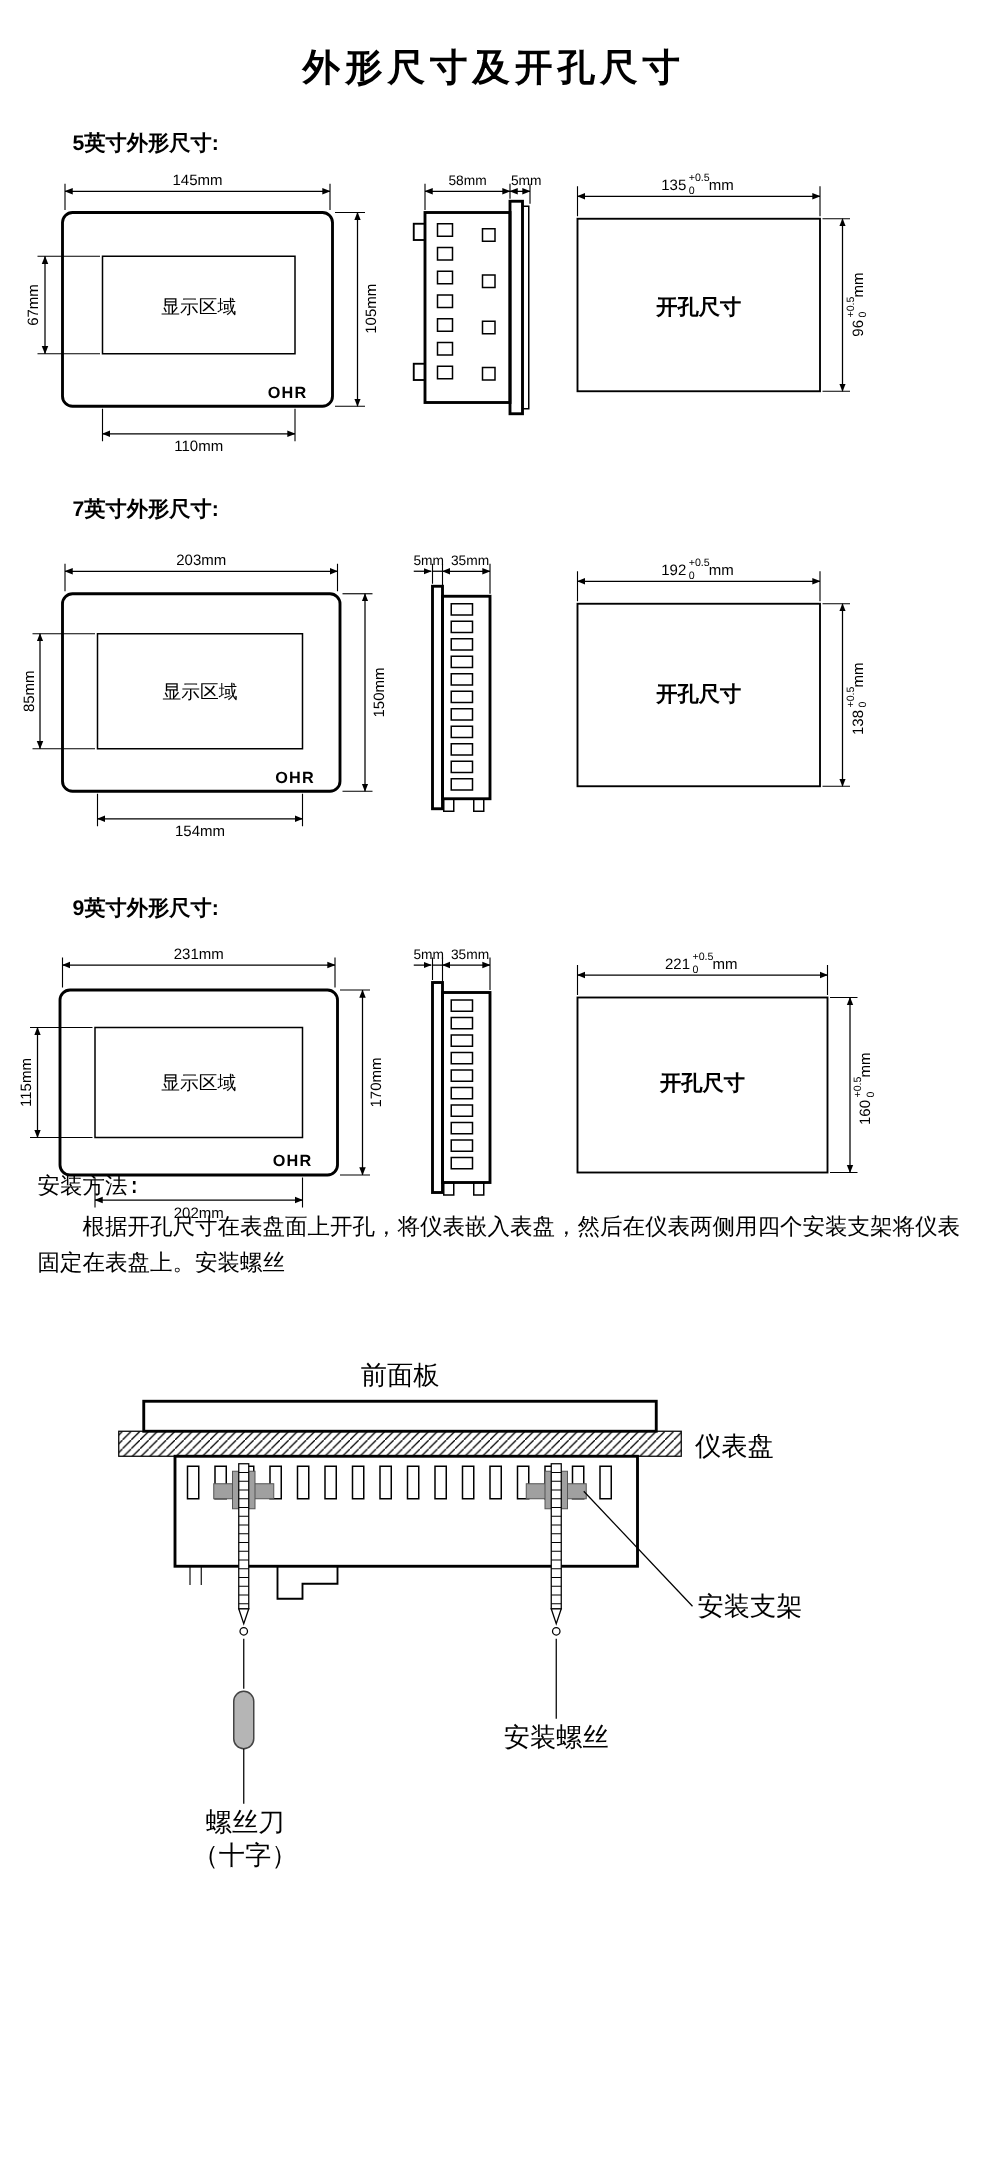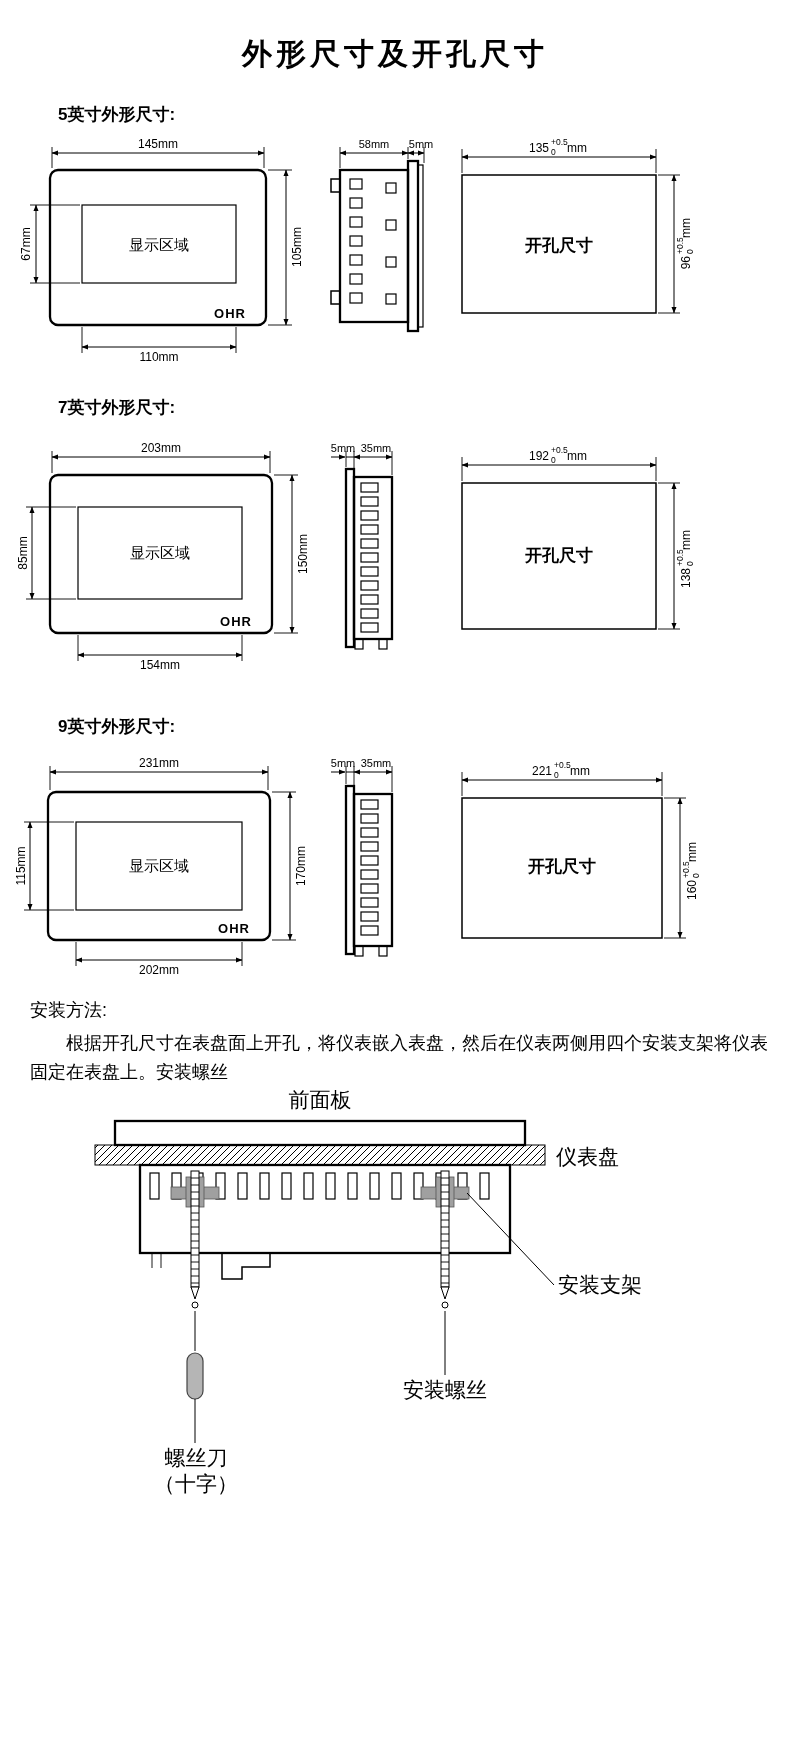--- a/index.html
+++ b/index.html
@@ -15,21 +15,21 @@
   .o1{fill:none;stroke:#000;stroke-width:1.2;}
   .dt{font-size:12px;}
   .dt2{font-size:11px;}
   .tol{font-size:8.5px;}
   .area{font-size:15px;}
   .brand{font-size:13px;font-weight:bold;letter-spacing:1px;}
   .sec{font-size:17px;font-weight:bold;}
   .ck{font-size:17px;font-weight:bold;}
   .big{font-size:21px;}
   .title{top:34px;left:0;width:790px;text-align:center;font-size:30px;font-weight:bold;letter-spacing:4px;}
-  .install{top:996px;left:30px;width:740px;font-size:18px;line-height:1.6;}
+  .install{top:936px;left:30px;width:740px;font-size:18px;line-height:1.6;font-family:Liberation Mono, monospace;}
   .install p{margin:4px 0 0 0;text-indent:2em;}
 </style>
 </head>
 <body>
 
 <div class="page">
 
   <div class="abs title">外形尺寸及开孔尺寸</div>
 
   <svg style="top:95px" width="790" height="290" viewBox="0 0 790 290">

